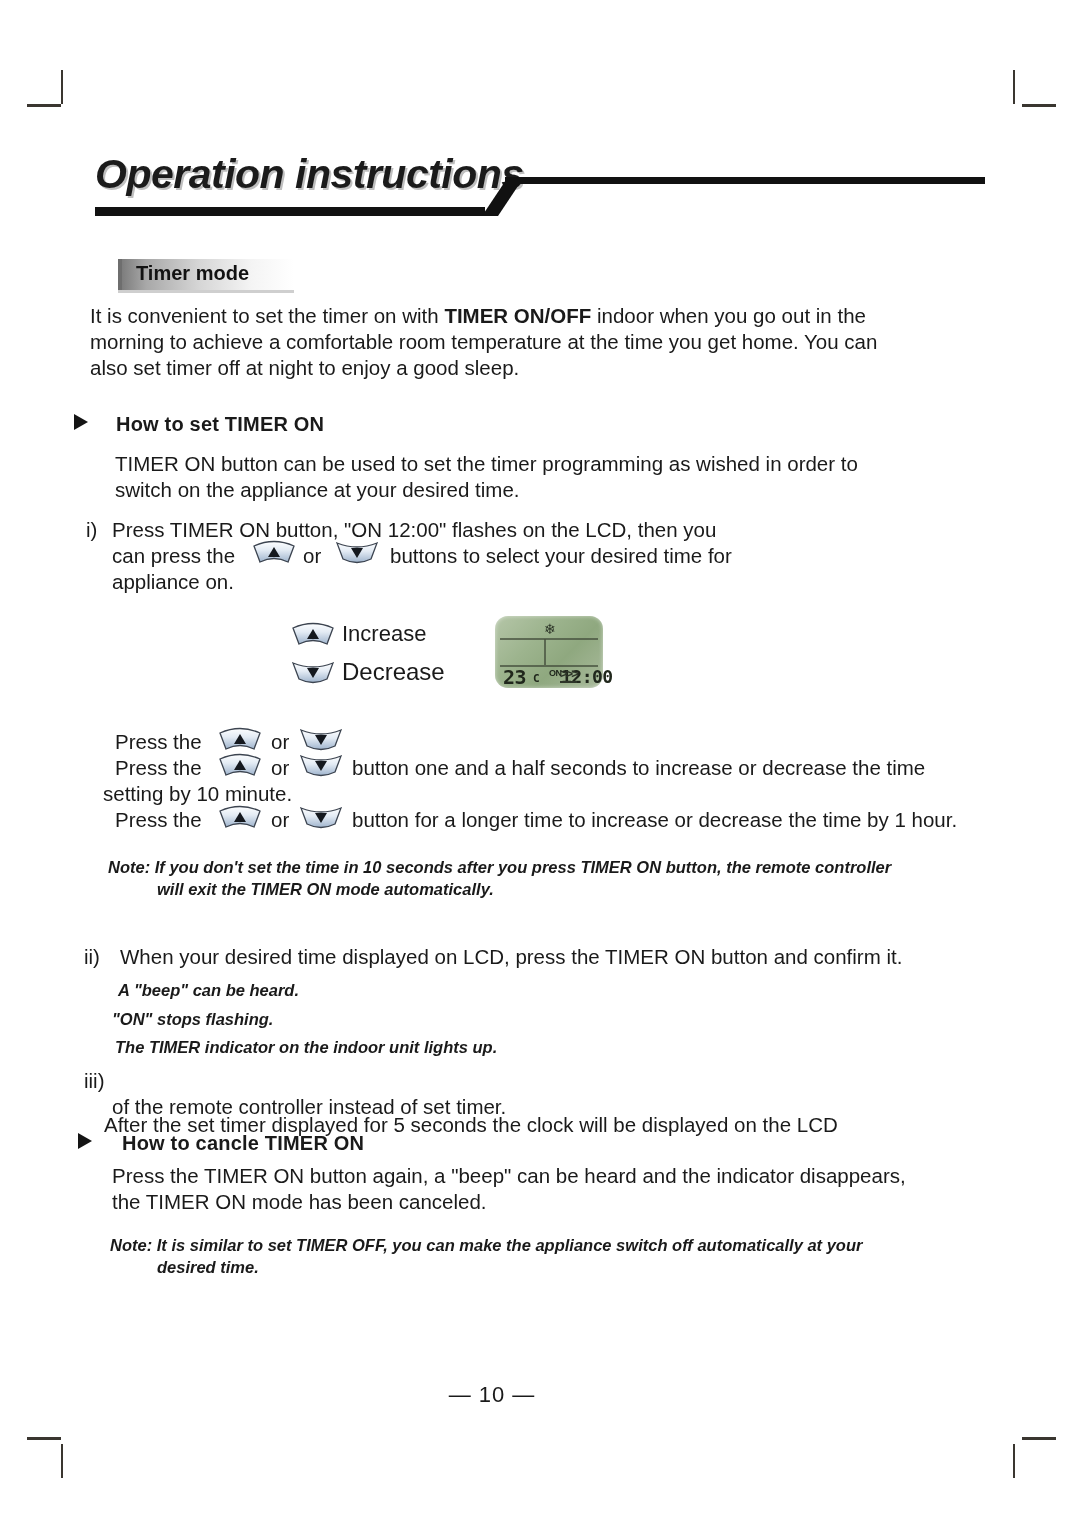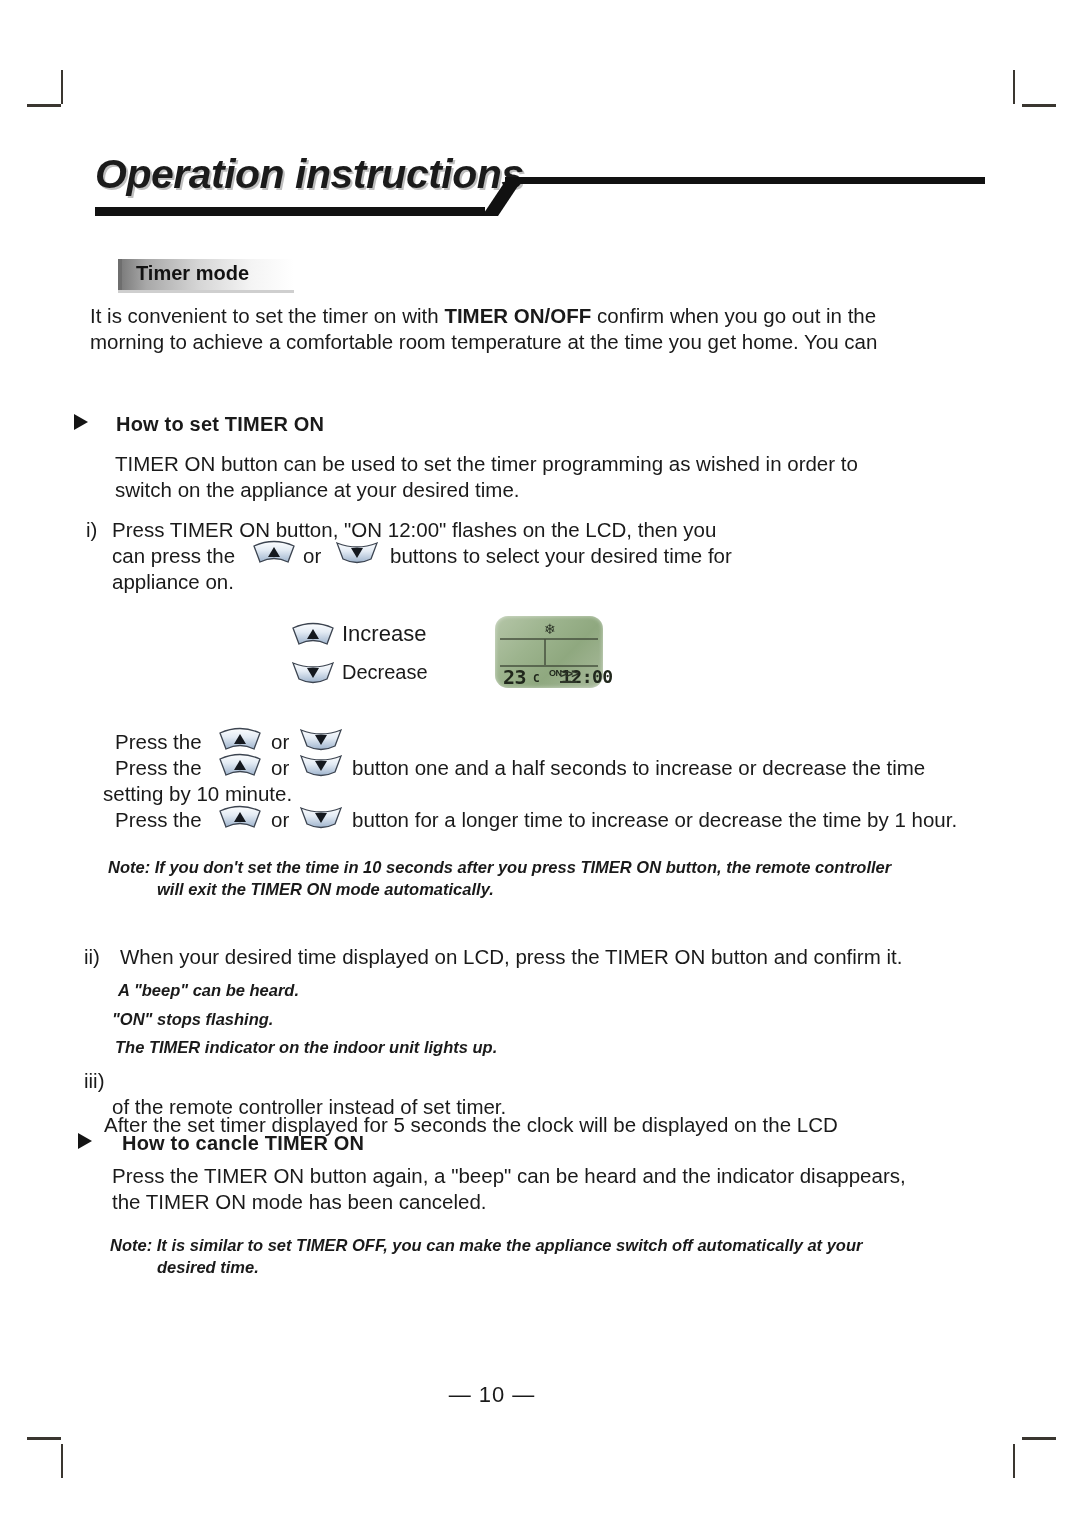--- a/index.html
+++ b/index.html
@@ -233,22 +233,23 @@
     <div class="banner-title">Operation instructions</div>
     <div class="banner-rule"></div>
     <div class="banner-diag"></div>
     <div class="banner-rule-top"></div>
   </div>
 
   <div class="label-box">
     <div class="label-box-text">Timer mode</div>
   </div>
 
-  <div class="txt" style="left:90px; top:303px;"><span>It is convenient to set the timer on with </span><b>TIMER ON/OFF</b><span> confirm when you go out in the</span></div>
+  <div class="txt" style="left:90px; top:303px;"><span>It is convenient to set the timer on with </span><b>TIMER ON/OFF</b><span> indoor when you go out in the</span></div>
   <div class="txt" style="left:90px; top:329px;">morning to achieve a comfortable room temperature at the time you get home. You can</div>
+  <div class="txt" style="left:90px; top:355px;">also set timer off at night to enjoy a good sleep.</div>
 
   <div class="bullet" style="left:74px; top:414px;"></div>
   <div class="txt heading" style="left:116px; top:411px;">How  to set TIMER ON</div>
 
   <div class="txt" style="left:115px; top:451px;">TIMER ON button can be  used to set the timer programming as wished in order  to</div>
   <div class="txt" style="left:115px; top:477px;">switch on  the appliance at your desired time.</div>
 
   <div class="txt" style="left:86px; top:517px;">i)</div>
   <div class="txt" style="left:112px; top:517px;">Press TIMER ON button, "ON 12:00" flashes on the LCD, then you</div>
 
@@ -308,21 +309,21 @@
         <linearGradient id="gDn2" x1="0" y1="0" x2="0" y2="1">
           <stop offset="0%" stop-color="#fdfeff"></stop>
           <stop offset="42%" stop-color="#e3ebf4"></stop>
           <stop offset="100%" stop-color="#9fb4cd"></stop>
         </linearGradient>
       </defs>
       <path d="M2 3 Q22 11 42 3 L36 19 Q22 26 8 19 Z" fill="url(#gDn2)" stroke="#3c4450" stroke-width="1.3"></path>
       <path d="M16 8 L28 8 L22 18 Z" fill="#14181e"></path>
     </svg>
   </div>
-  <div class="txt" style="left:342px; top:659px; font-size:20px;">Decrease</div>
+  <div class="txt" style="left:342px; top:659px; font-size:24px;">Decrease</div>
 
   <div class="lcd">
     <div class="lcd-inner">
       <div class="lcd-line lcd-hline-1"></div>
       <div class="lcd-line lcd-hline-2"></div>
       <div class="lcd-line lcd-vline"></div>
       <div class="lcd-snow">❄</div>
       <div class="seg lcd-temp">23</div>
       <div class="seg lcd-unit">C</div>
       <div class="seg lcd-on">ON</div>

